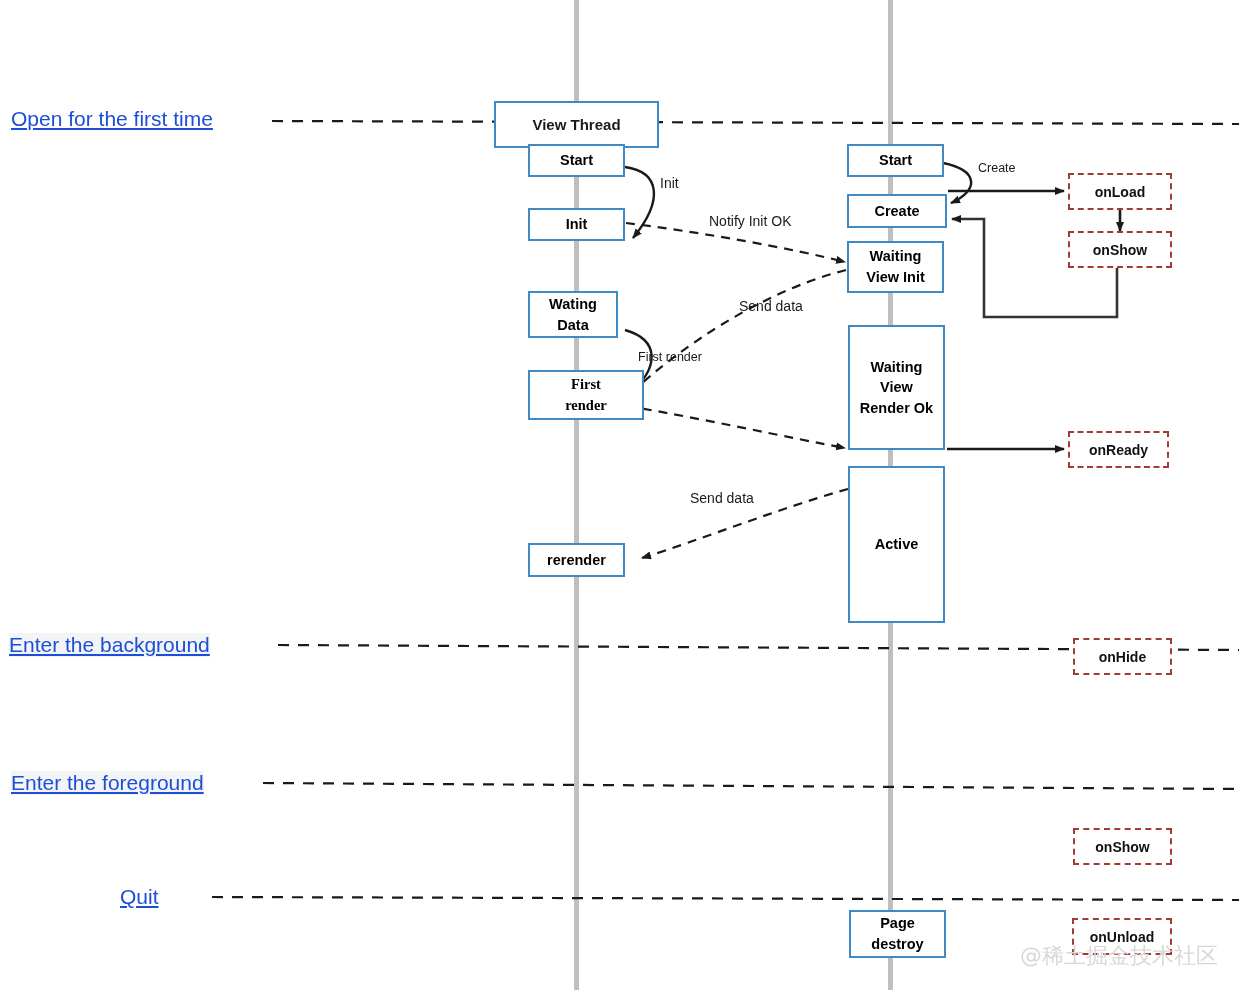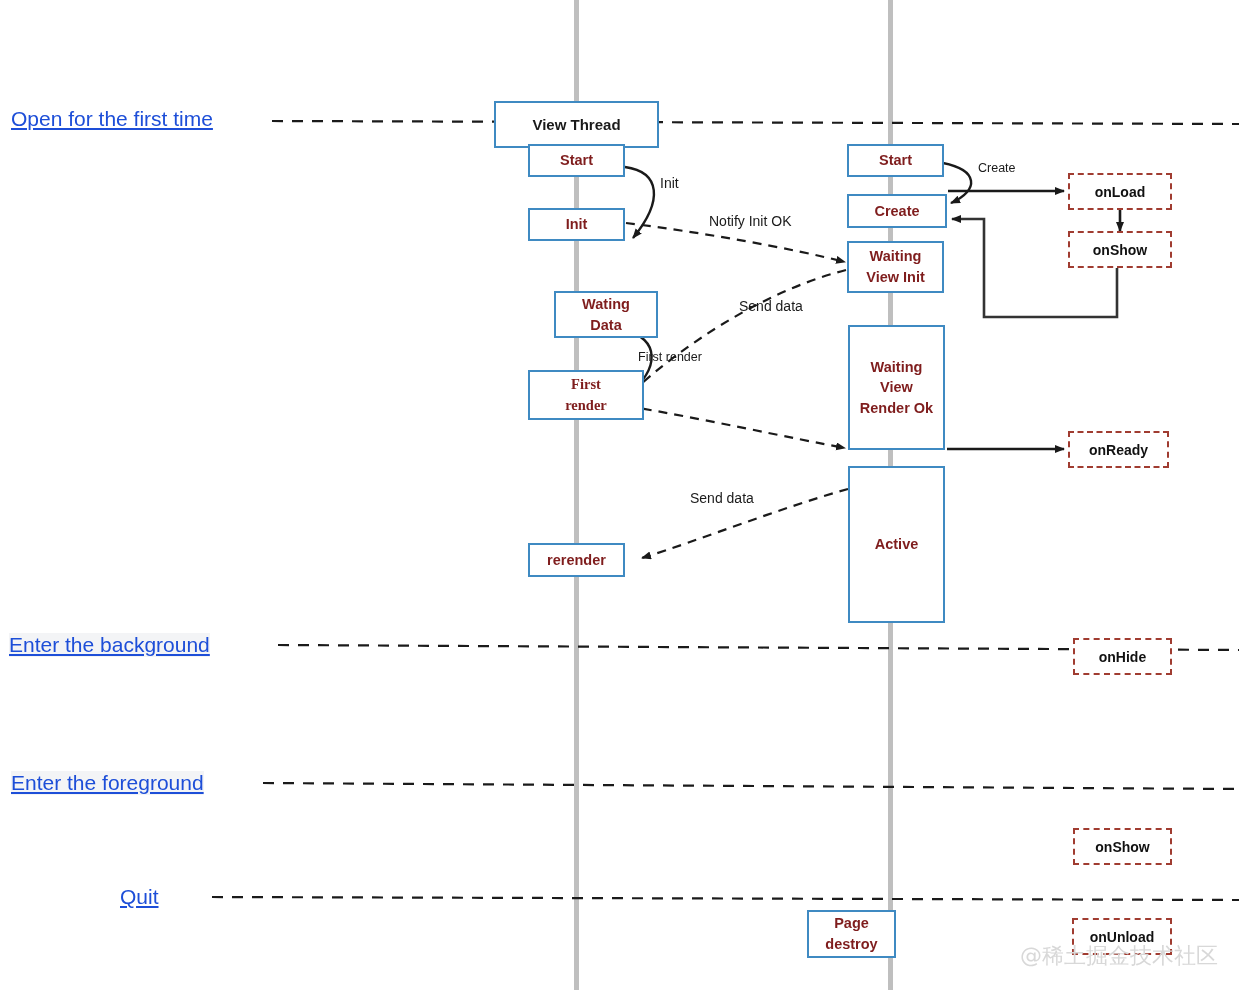--- a/index.html
+++ b/index.html
@@ -54,21 +54,21 @@
   .state-box {
     position: absolute;
     border: 2px solid #3f8ac2;
     background: #ffffff;
     display: flex;
     align-items: center;
     justify-content: center;
     text-align: center;
     font-size: 14.5px;
     font-weight: bold;
-    color: #7f1d1d;
+    color: #000000;
     line-height: 1.42;
     box-sizing: border-box;
     white-space: pre-line;
   }
 
   
   .hook-box {
     position: absolute;
     border: 2px dashed #a03c31;
     background: #ffffff;
@@ -165,26 +165,26 @@
     <span>View Thread</span>
   </div>
 
   <div class="phase-label" style="left:11px; top:107px;">Open for the first time</div>
   <div class="phase-label hl" style="left:9px; top:633px;">Enter the background</div>
   <div class="phase-label hl" style="left:11px; top:771px;">Enter the foreground</div>
   <div class="phase-label" style="left:120px; top:885px;">Quit</div>
 
   <div class="state-box" style="left:528px; top:144px; width:97px; height:33px;">Start</div>
   <div class="state-box" style="left:528px; top:208px; width:97px; height:33px;">Init</div>
-  <div class="state-box" style="left:528px; top:291px; width:104px; height:47px;margin-left:26px;">Wating
+  <div class="state-box" style="left:528px; top:291px; width:90px; height:47px;">Wating
 Data</div>
   <div class="state-box" style="left:528px; top:370px; width:116px; height:50px;font-family:Liberation Serif, serif;">First
 render</div>
   <div class="state-box" style="left:528px; top:543px; width:97px; height:34px;">rerender</div>
-  <div class="state-box" style="left:807px; top:910px; width:89px; height:48px;">Page
+  <div class="state-box" style="left:849px; top:910px; width:97px; height:48px;">Page
 destroy</div>
 
   <div class="state-box" style="left:847px; top:144px; width:97px; height:33px;">Start</div>
   <div class="state-box" style="left:847px; top:194px; width:100px; height:34px;">Create</div>
   <div class="state-box" style="left:847px; top:241px; width:97px; height:52px;">Waiting
 View Init</div>
   <div class="state-box" style="left:848px; top:325px; width:97px; height:125px;">Waiting
 View
 Render Ok</div>
   <div class="state-box" style="left:848px; top:466px; width:97px; height:157px;">Active</div>

